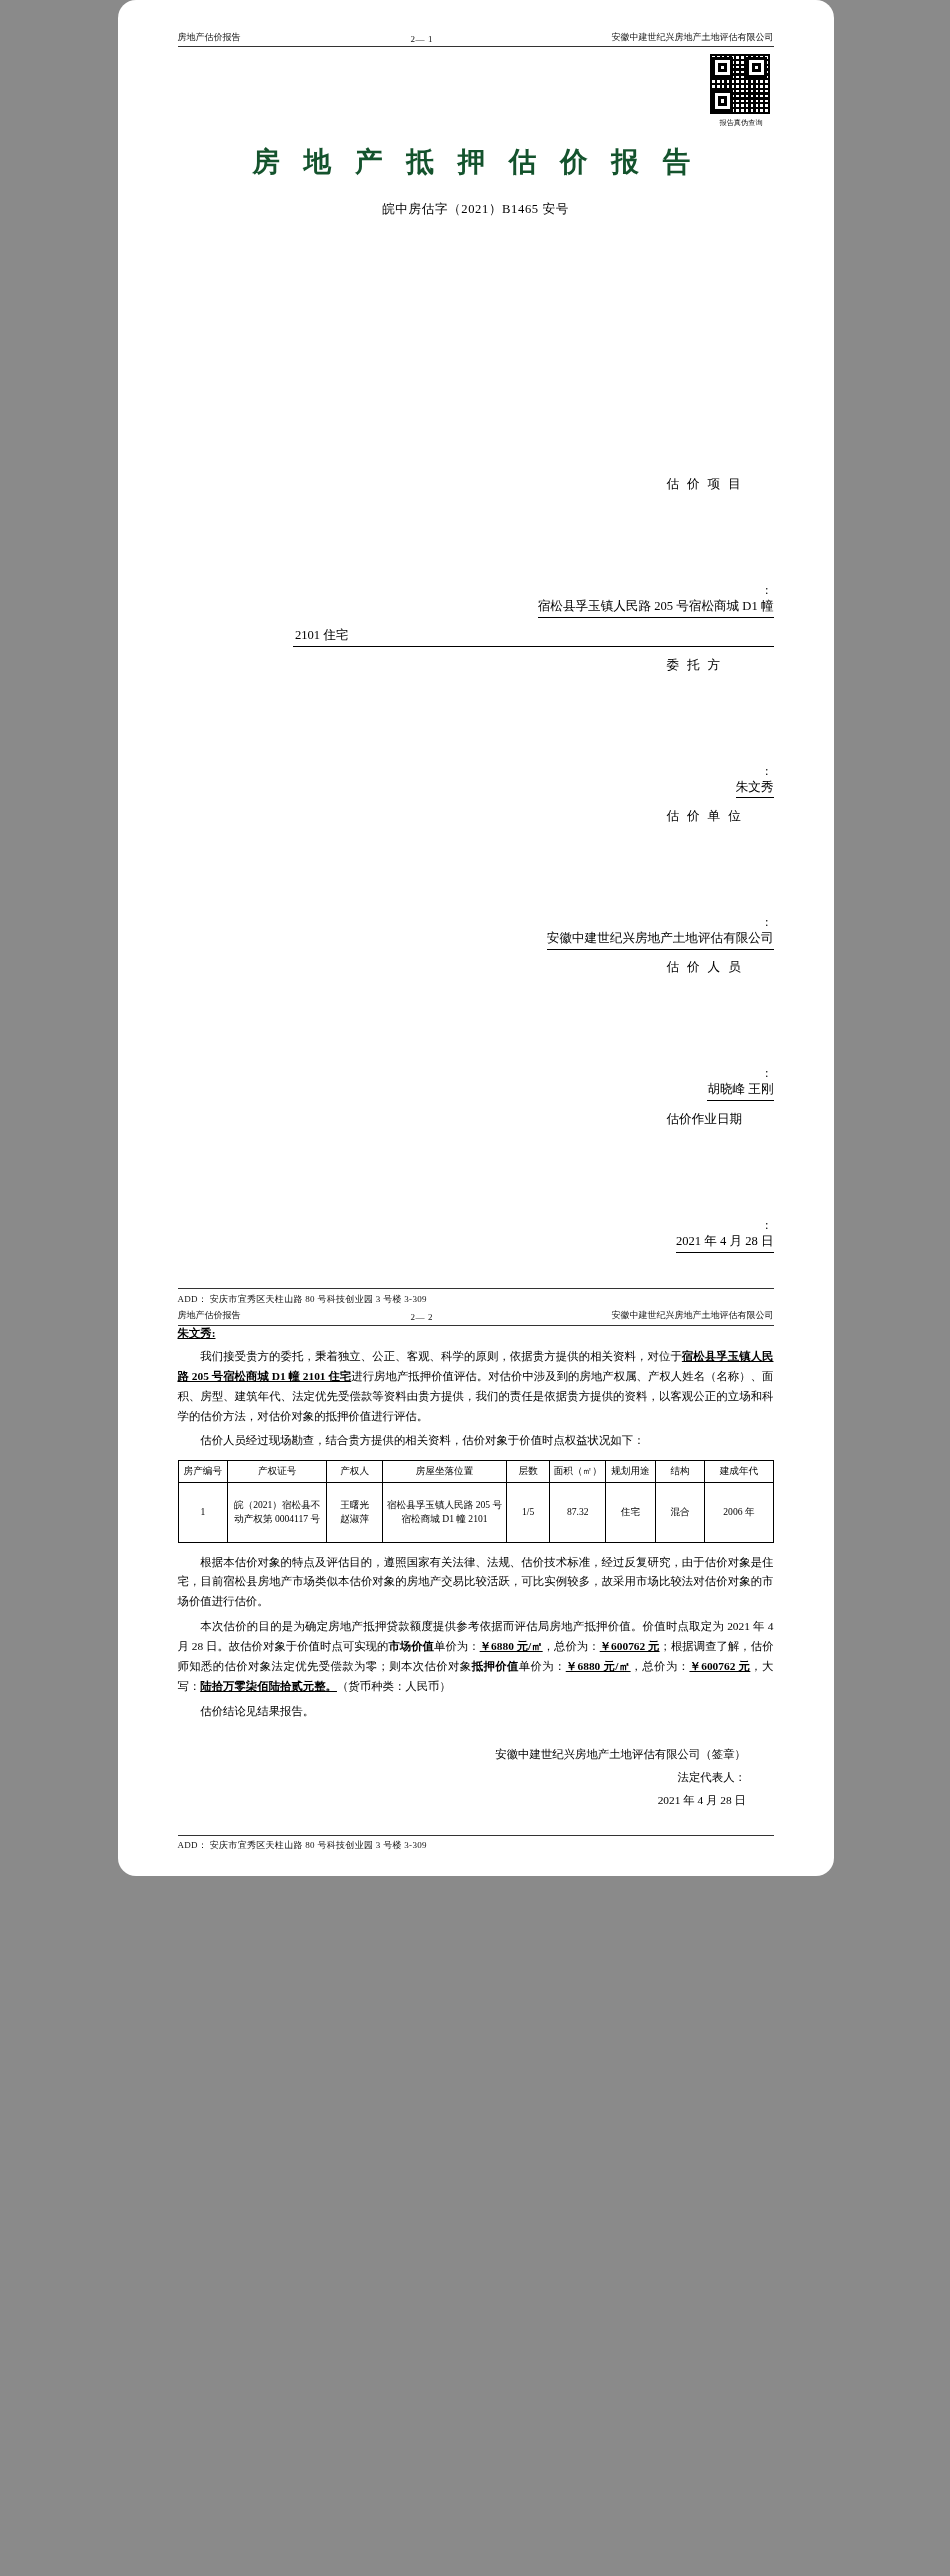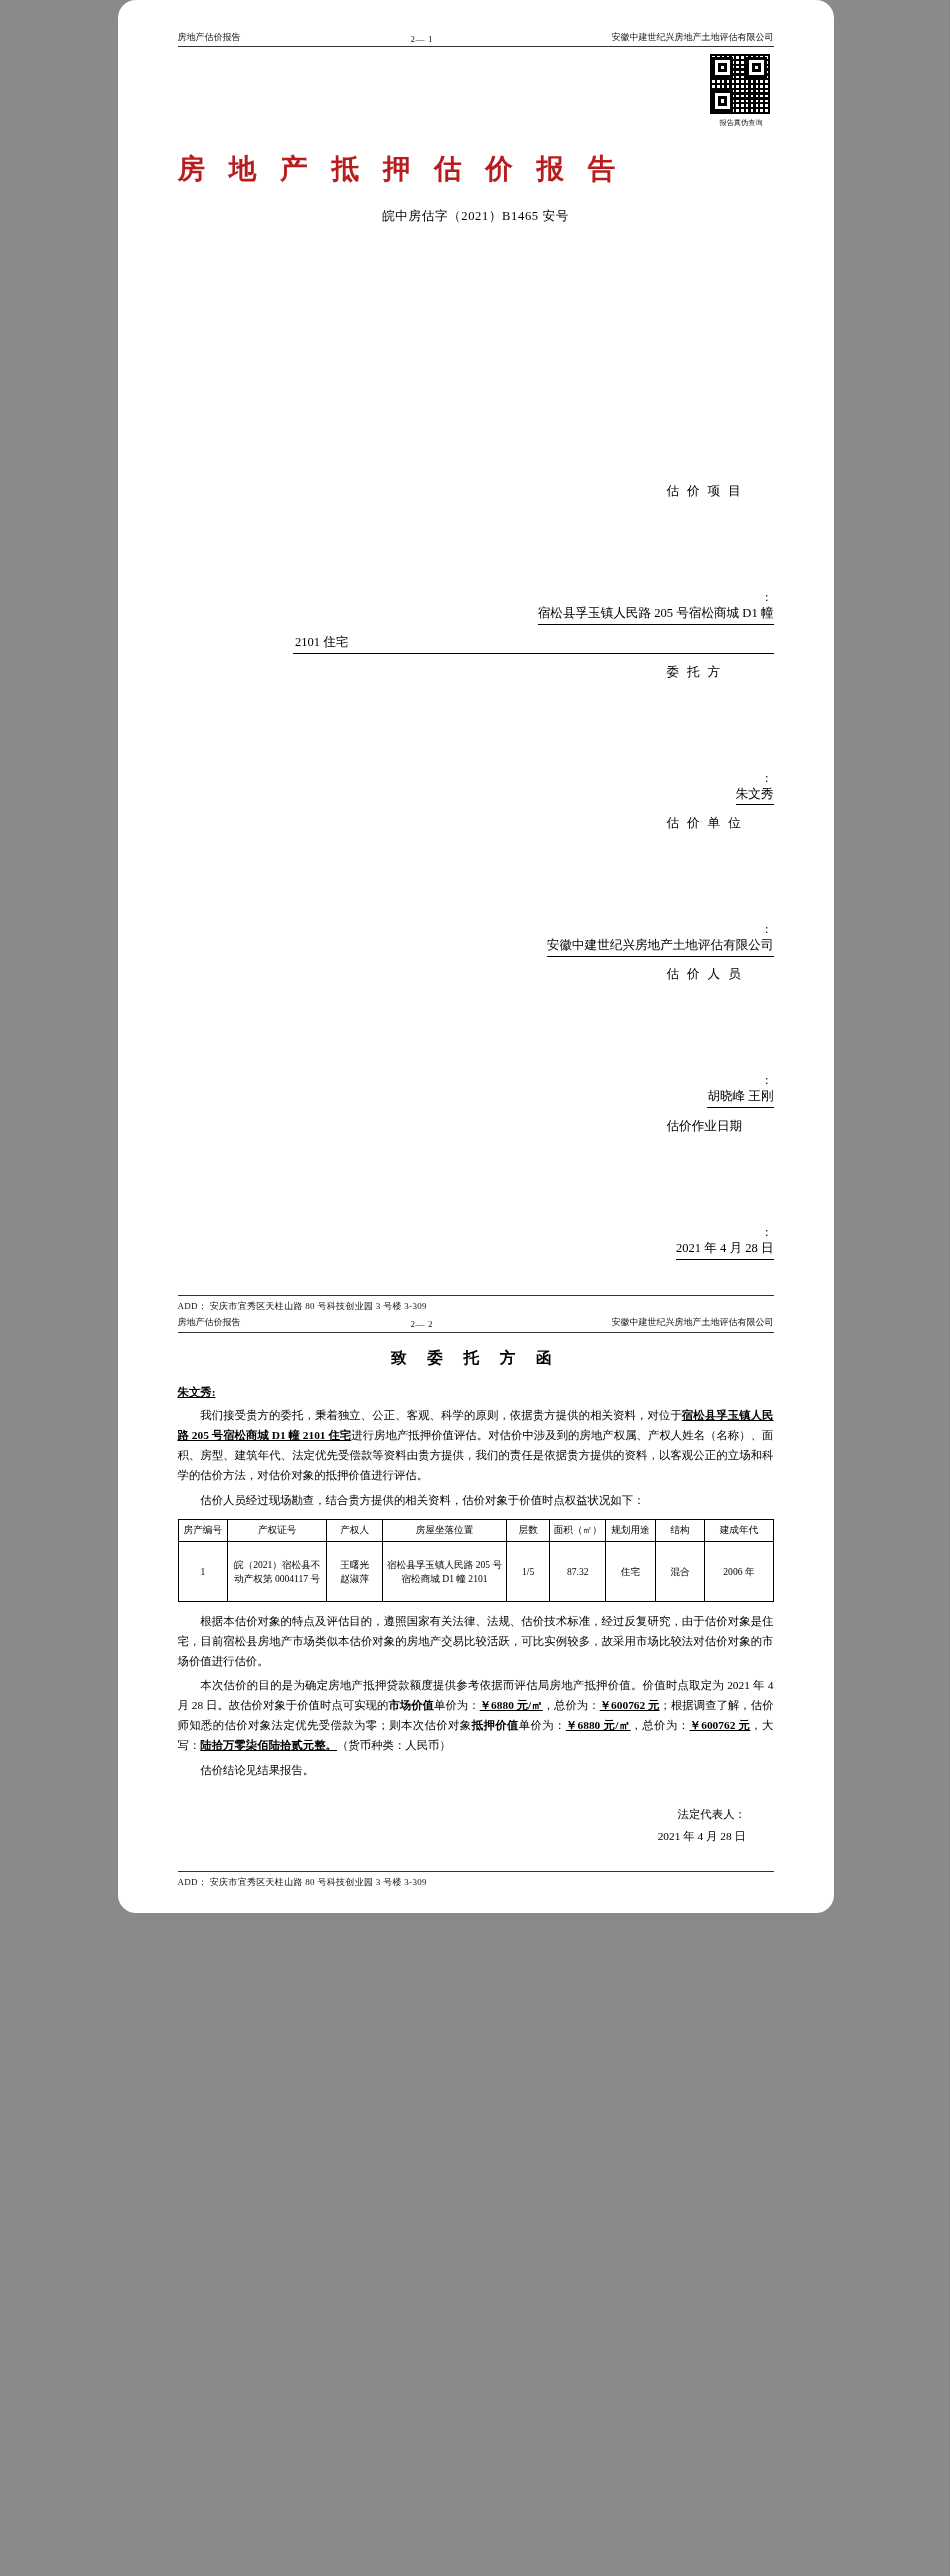--- a/index.html
+++ b/index.html
@@ -92,26 +92,26 @@
     box-shadow: inset 0 0 0 3px #fff, inset 0 0 0 6px #000;
   }
   .qr-caption {
     font-size: 7.2px;
     margin-top: 2.4px;
     letter-spacing: 0px;
     color: #111;
   }
 
   .cover-title {
-    text-align: left;
+    text-align: center;
     font-size: 27.6px;
     font-weight: bold;
     letter-spacing: 8.4px;
-    margin: 13px 0 0 0;
-    color: #b91c1c;
+    margin: 6px 0 0 0;
+    color: #14532d;
     font-family: "Liberation Serif", "DejaVu Serif", serif;
   }
   .cover-subtitle {
     text-align: center;
     font-size: 12.6px;
     margin-top: 20.4px;
     letter-spacing: 0.6px;
     color: #000000;
   }
 
@@ -271,21 +271,20 @@
       <div class="spacer-40"></div>
 
       <div class="runfoot">ADD： 安庆市宜秀区天柱山路 80 号科技创业园 3 号楼 3-309</div>
 
       <div class="runhead" style="margin-top:3.6px;">
         <div class="rh-left">房地产估价报告</div>
         <div class="rh-mid">2— 2</div>
         <div class="rh-right">安徽中建世纪兴房地产土地评估有限公司</div>
       </div>
 
-      <div class="page2-title">致 委 托 方 函</div>
 
       <div class="addressee">朱文秀:</div>
 
       <p class="body">
         <span>我们接受贵方的委托，秉着独立、公正、客观、科学的原则，依据贵方提供的相关资料，对位于</span><span class="u-bold">宿松县孚玉镇人民路 205 号宿松商城 D1 幢 2101 住宅</span><span>进行房地产抵押价值评估。对估价中涉及到的房地产权属、产权人姓名（名称）、面积、房型、建筑年代、法定优先受偿款等资料由贵方提供，我们的责任是依据贵方提供的资料，以客观公正的立场和科学的估价方法，对估价对象的抵押价值进行评估。</span>
       </p>
 
       <p class="body">估价人员经过现场勘查，结合贵方提供的相关资料，估价对象于价值时点权益状况如下：</p>
 
       <table class="prop">
@@ -320,20 +319,21 @@
 
       <p class="body">根据本估价对象的特点及评估目的，遵照国家有关法律、法规、估价技术标准，经过反复研究，由于估价对象是住宅，目前宿松县房地产市场类似本估价对象的房地产交易比较活跃，可比实例较多，故采用市场比较法对估价对象的市场价值进行估价。</p>
 
       <p class="body">
         <span>本次估价的目的是为确定房地产抵押贷款额度提供参考依据而评估局房地产抵押价值。价值时点取定为 2021 年 4 月 28 日。故估价对象于价值时点可实现的</span><span class="b">市场价值</span><span>单价为：</span><span class="u-bold">￥6880 元/㎡</span><span>，总价为：</span><span class="u-bold">￥600762 元</span><span>；根据调查了解，估价师知悉的估价对象法定优先受偿款为零；则本次估价对象</span><span class="b">抵押价值</span><span>单价为：</span><span class="u-bold">￥6880 元/㎡</span><span>，总价为：</span><span class="u-bold">￥600762 元</span><span>，大写：</span><span class="u-bold">陆拾万零柒佰陆拾贰元整。</span><span>（货币种类：人民币）</span>
       </p>
 
       <p class="body">估价结论见结果报告。</p>
 
       <div class="sign-block">
+        <div>安徽中建世纪兴房地产土地评估有限公司（签章）</div>
         <div>法定代表人：</div>
         <div>2021 年 4 月 28 日</div>
       </div>
 
       <div class="foot-space"></div>
 
       <div class="runfoot">ADD： 安庆市宜秀区天柱山路 80 号科技创业园 3 号楼 3-309</div>
 
       <div class="bottom-pad"></div>
     </div>

